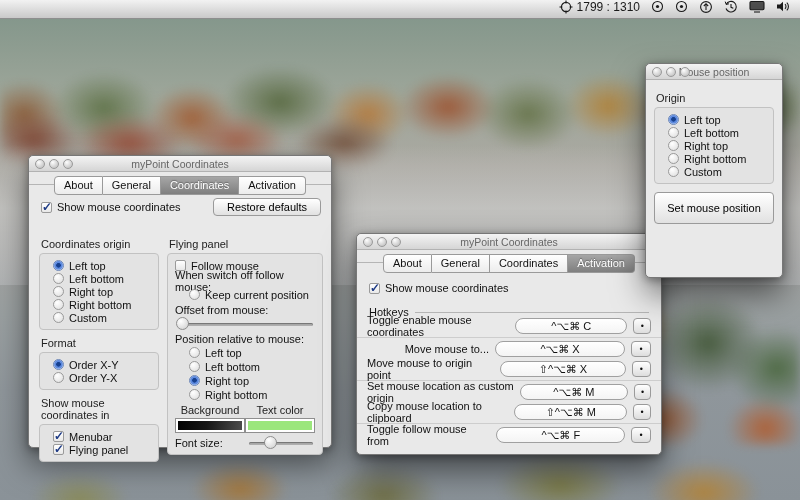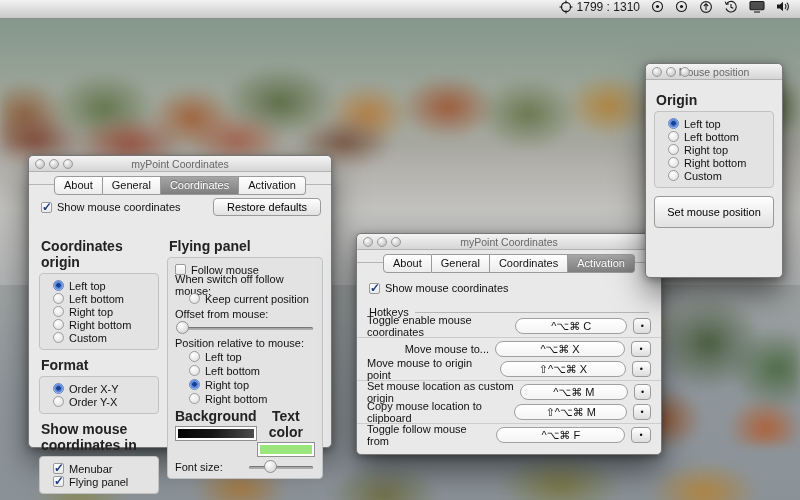--- a/index.html
+++ b/index.html
@@ -72,21 +72,21 @@
 
   .row { display:flex; align-items:center; gap:5px; }
   .radio { flex:none; width:11px; height:11px; border-radius:50%; border:1px solid #9a9a9a;
     background:radial-gradient(circle at 35% 30%,#fff,#dcdcdc); }
   .radio.sel { border:1px solid #6b86b8;
     background:radial-gradient(circle at 50% 48%,#16408f 0 2px,#5d8ae0 2.6px 3.8px,#b6cdf3 4.6px); }
   .check { flex:none; width:11px; height:11px; border:1px solid #9a9a9a; border-radius:2px;
     background:linear-gradient(#fff,#e8e8e8); position:relative; }
   .check.on::after { content:"✓"; position:absolute; left:0px; top:-3px; font-size:12px; font-weight:bold; color:#1d3a85; }
 
-  .glabel { font-size:14px; color:#222; margin:0 0 3px 2px;font-weight:bold; }
+  .glabel { font-size:11px; color:#222; margin:0 0 3px 2px; }
   .gbox { background:#e3e3e3; border:1px solid #c2c2c2; border-radius:4px; padding:5px 6px; }
   .gbox .row { height:13px; padding-left:7px; }
 
   .btn { border:1px solid #9a9a9a; border-radius:4px; background:linear-gradient(#fff,#e1e1e1);
     font-size:11px; padding:2px 10px; text-align:center; }
 
   .slider { position:relative; height:13px; }
   .slider .track { position:absolute; left:2px; right:2px; top:6px; height:3px; background:#aeaeae;
     border-radius:2px; box-shadow:inset 0 1px 1px rgba(0,0,0,.35); }
   .slider .thumb { position:absolute; top:0; width:13px; height:13px; border-radius:50%;

